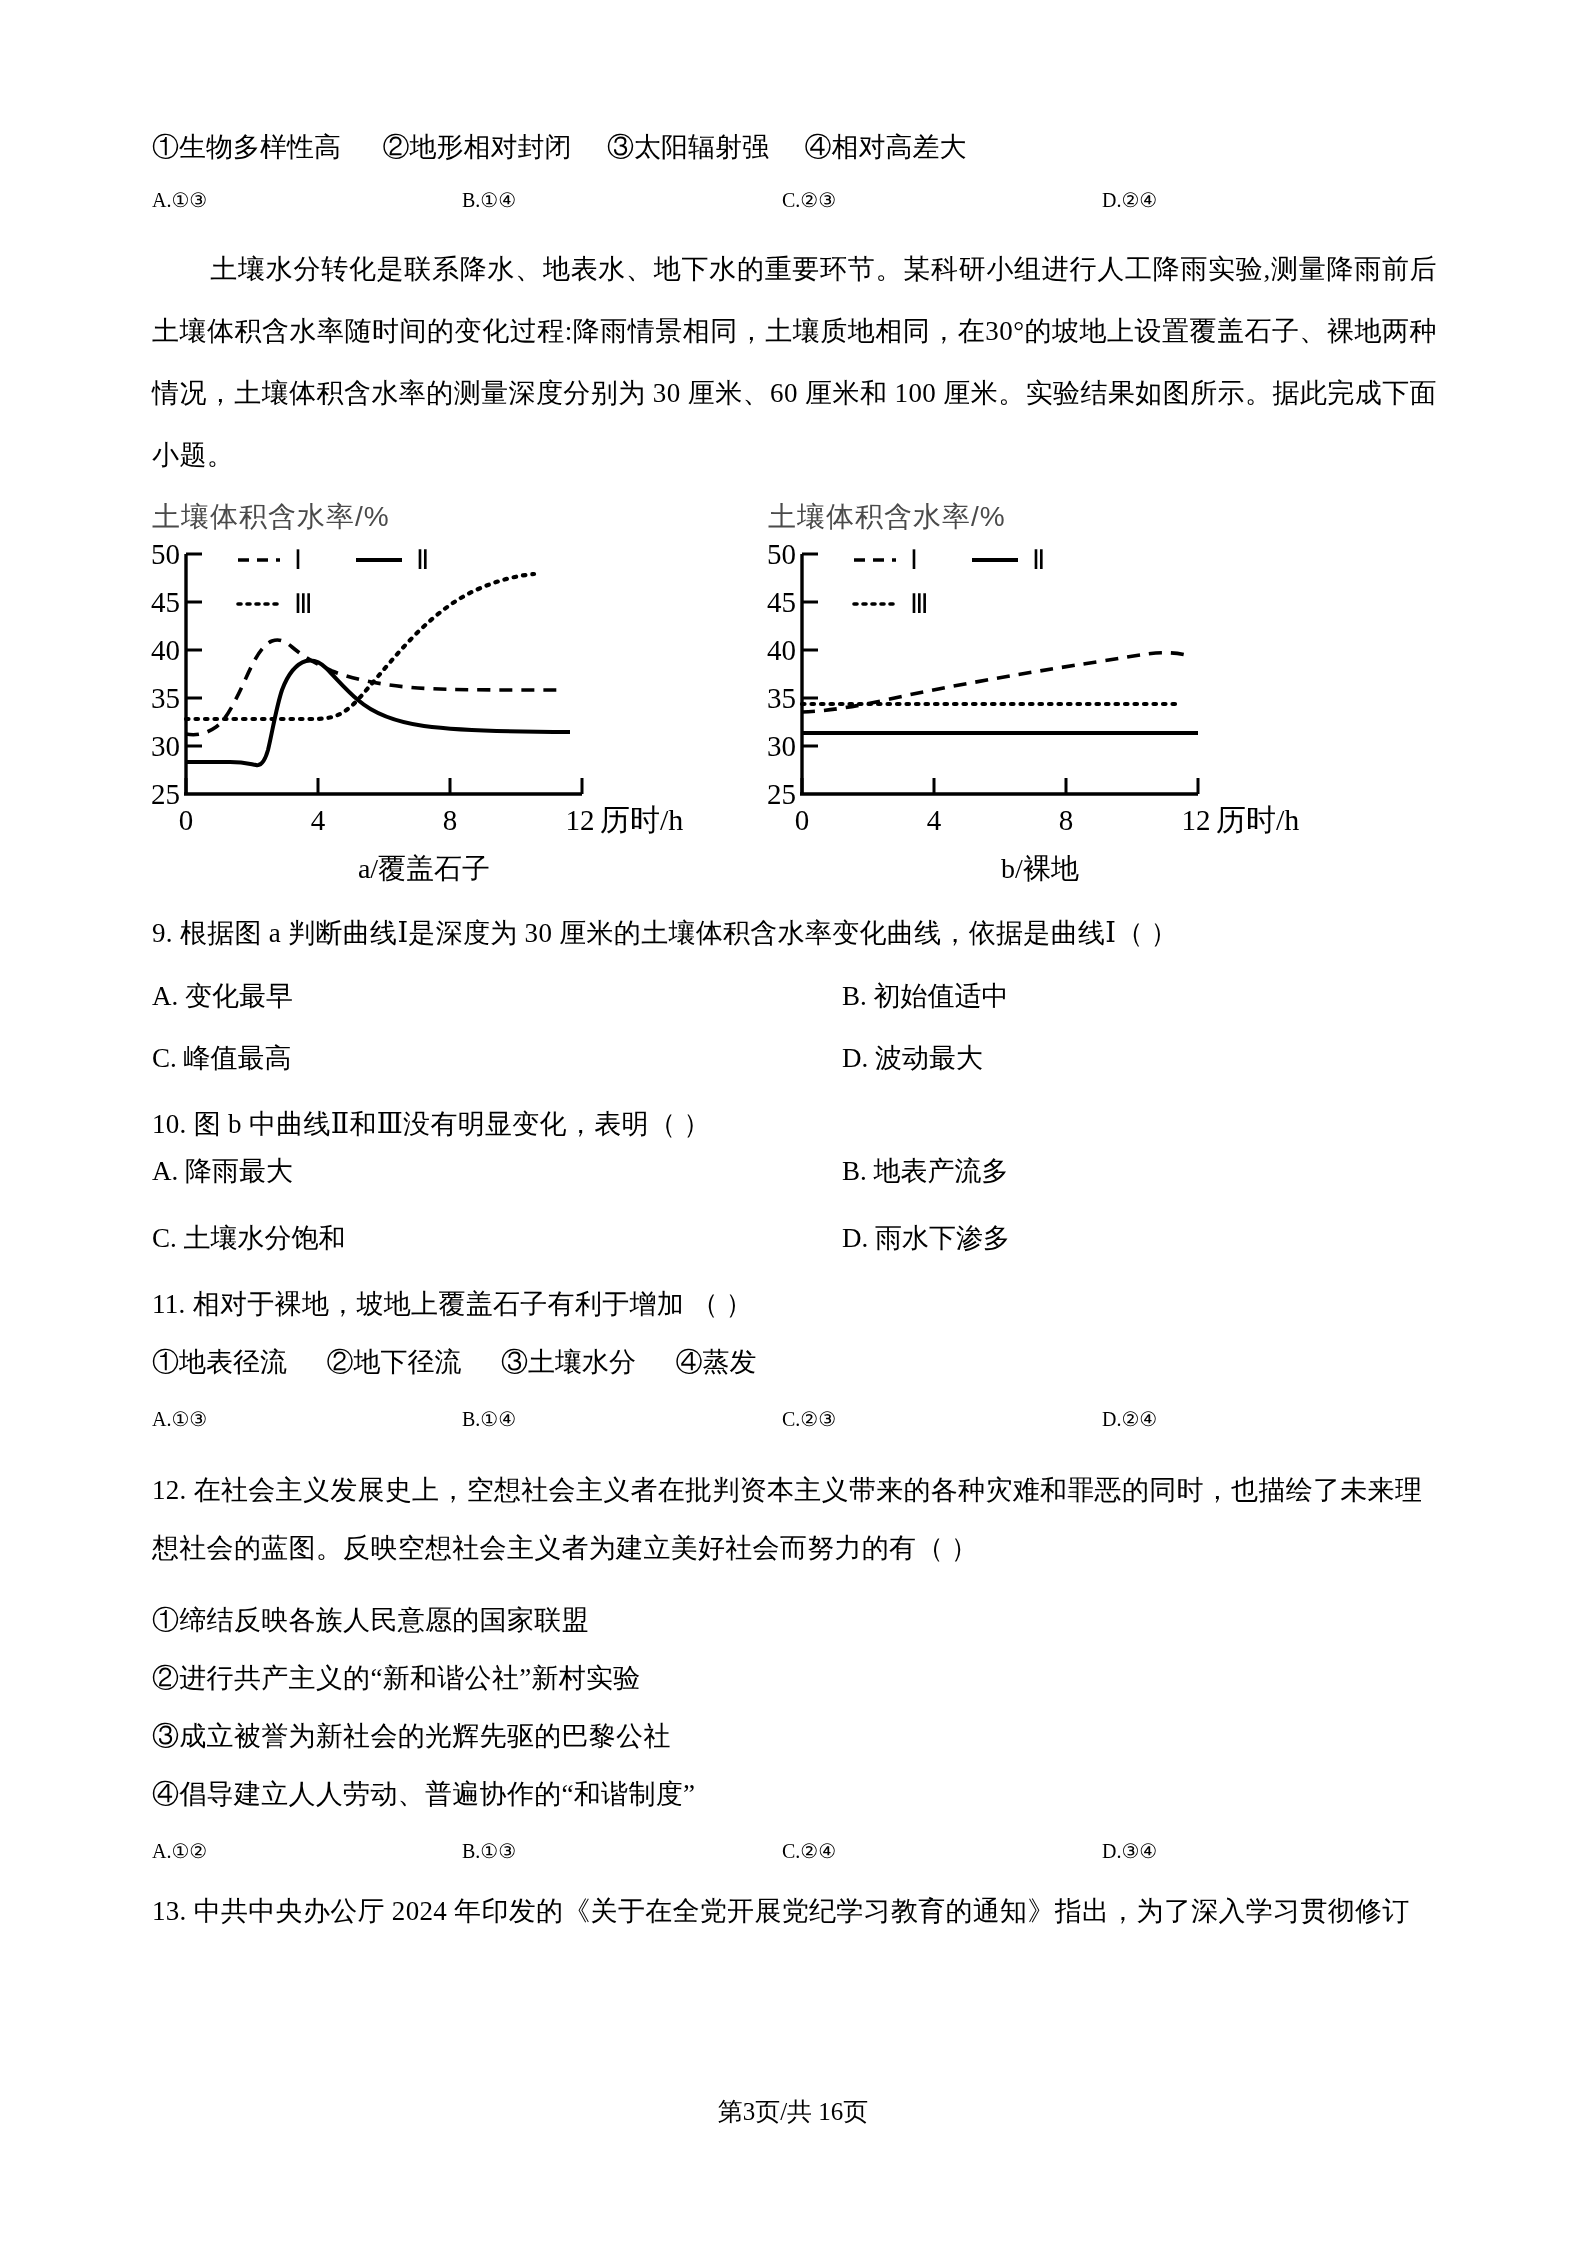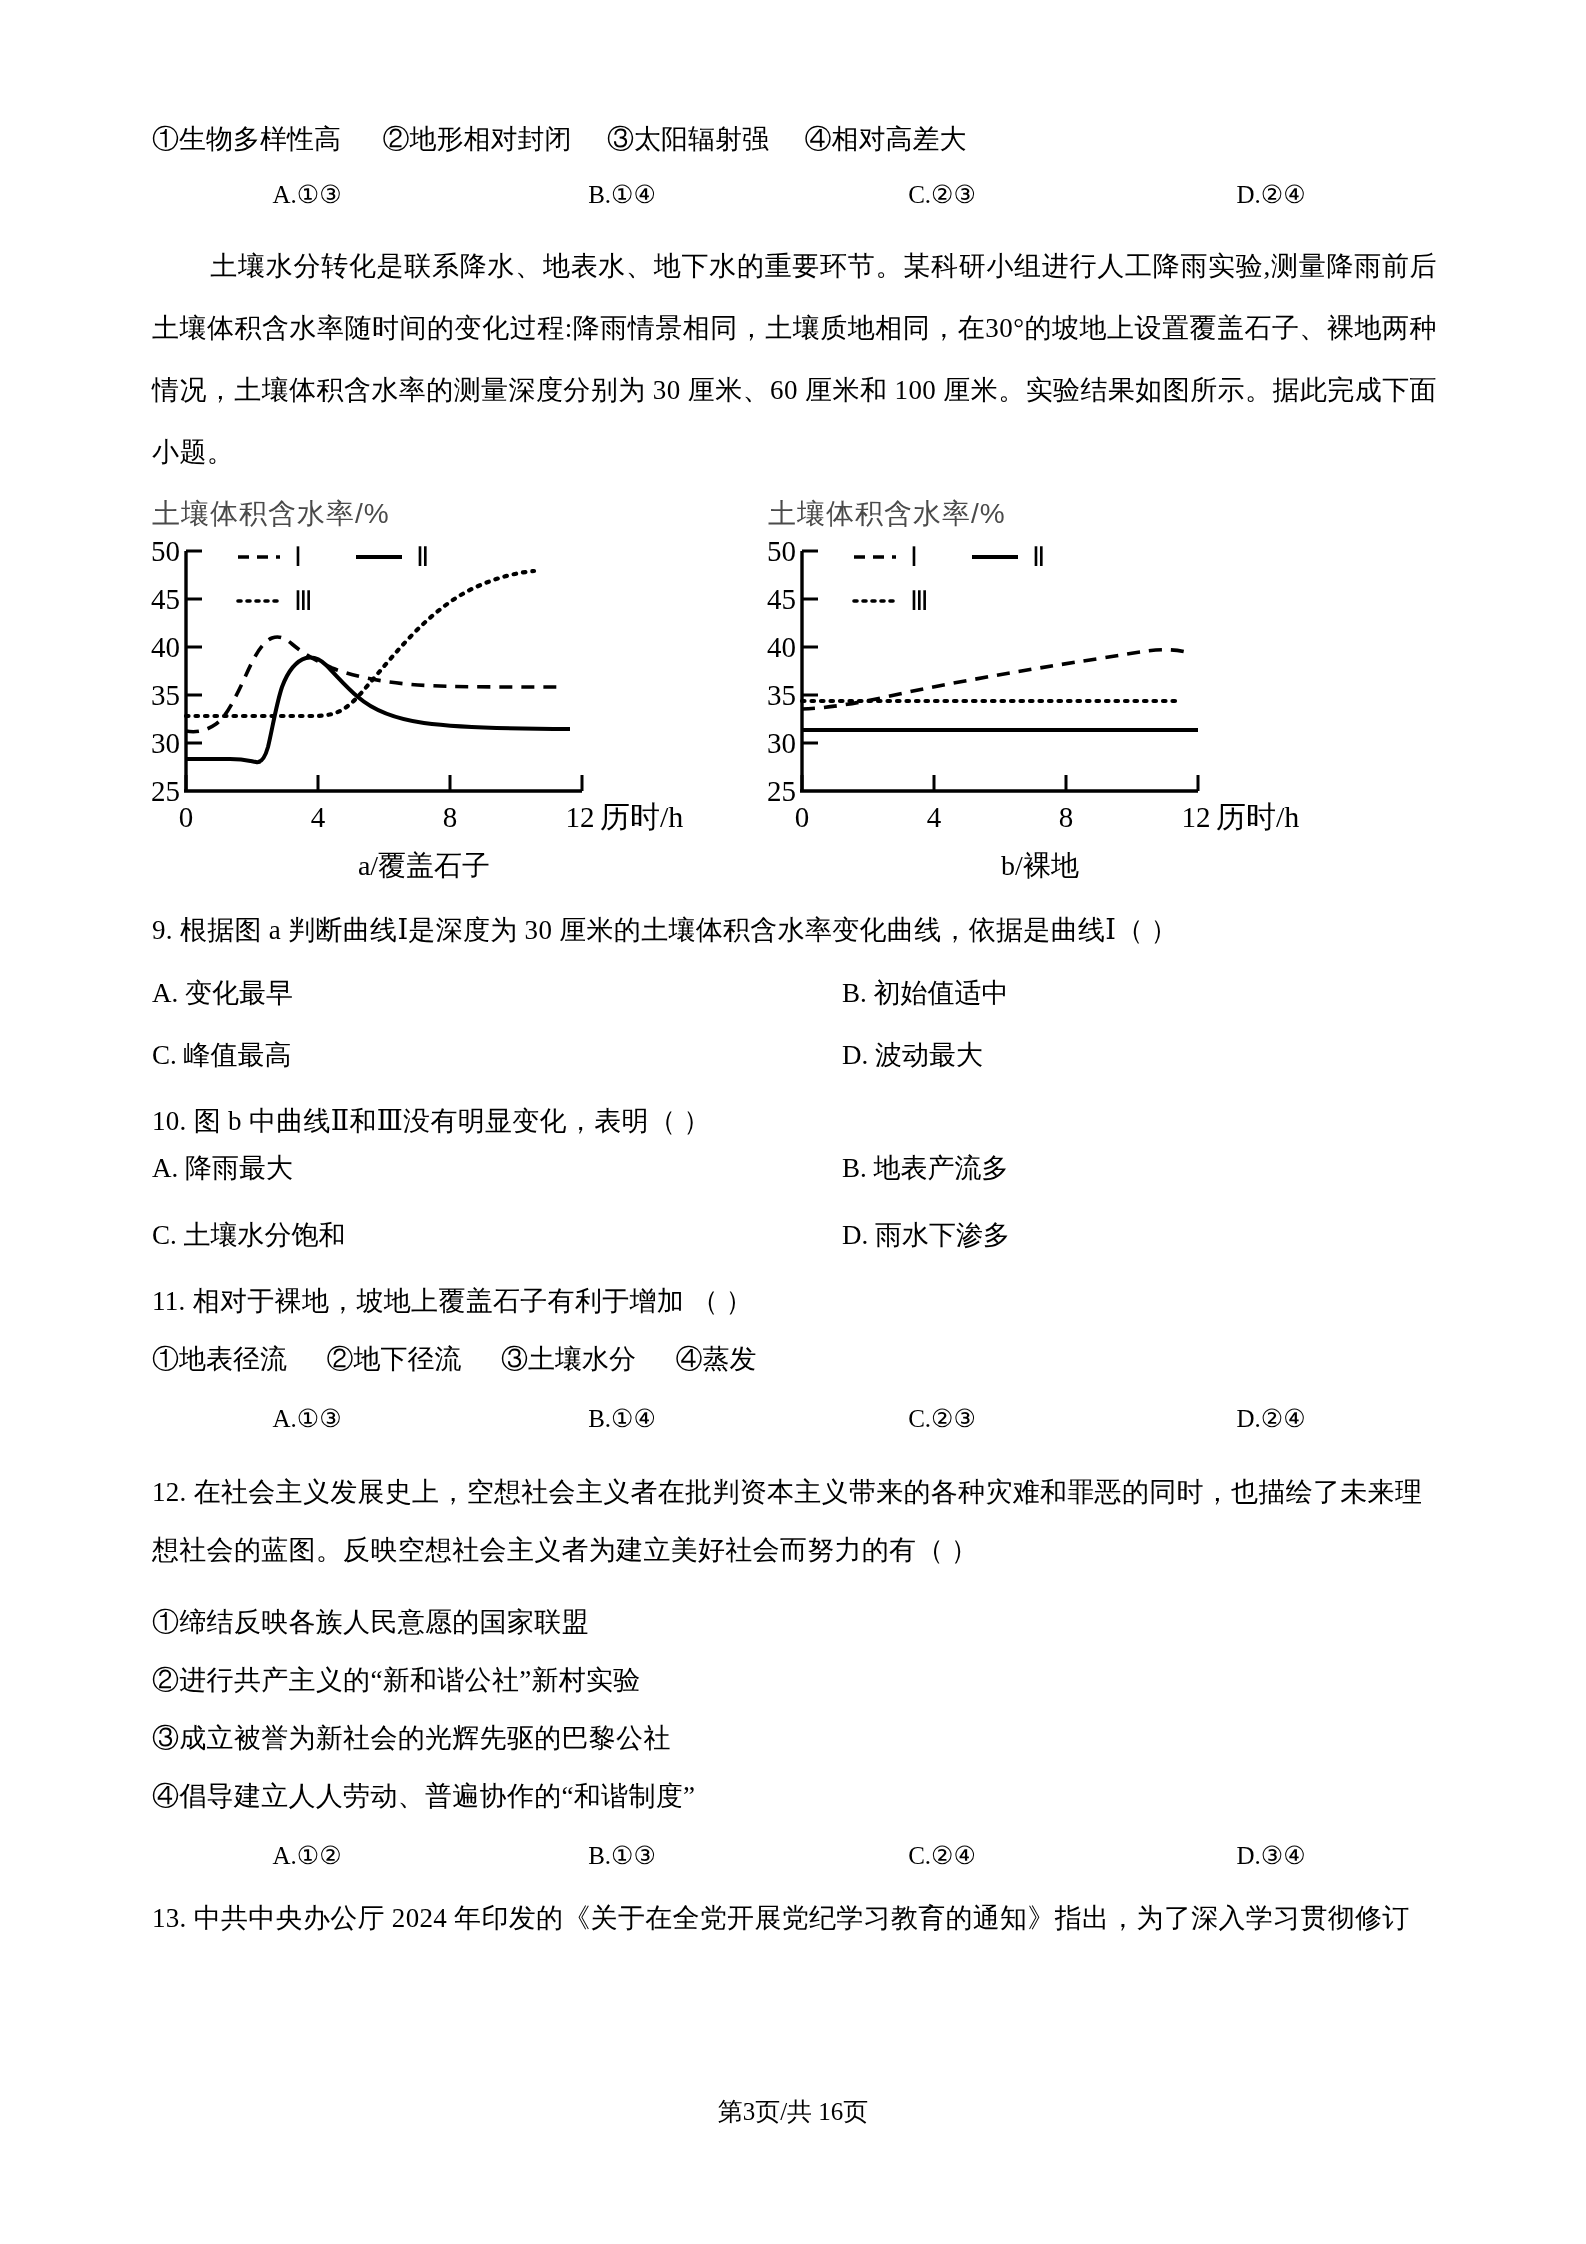--- a/index.html
+++ b/index.html
@@ -56,22 +56,21 @@
   .ans2{
     display:flex;
     font-size:27px;
   }
   .ans2 .a{width:690px;}
   .ans2 .b{flex:1;}
 
   
   .ans4{
     display:flex;
-    font-size:25px;
-    text-align:center;
+    font-size:20px;
   }
   .ans4 .c1{width:310px;}
   .ans4 .c2{width:320px;}
   .ans4 .c3{width:320px;}
   .ans4 .c4{flex:1;}
 
   
   .figwrap{
     display:flex;
     gap:24px;
@@ -108,21 +107,21 @@
     font-size:25px;
     font-family:"Liberation Serif","DejaVu Serif",serif;
   }
 </style>
 </head>
 <body>
 
 <div class="page">
   <div class="content">
 
-    <div class="circle-row" style="margin-top:8px;">
+    <div class="circle-row" style="margin-top:16px;">
       <span>①生物多样性高</span>
       <span style="display:inline-block;width:28px;"></span>
       <span>②地形相对封闭</span>
       <span style="display:inline-block;width:22px;"></span>
       <span>③太阳辐射强</span>
       <span style="display:inline-block;width:22px;"></span>
       <span>④相对高差大</span>
     </div>
 
     <div class="ans4" style="margin-top:27px;">

